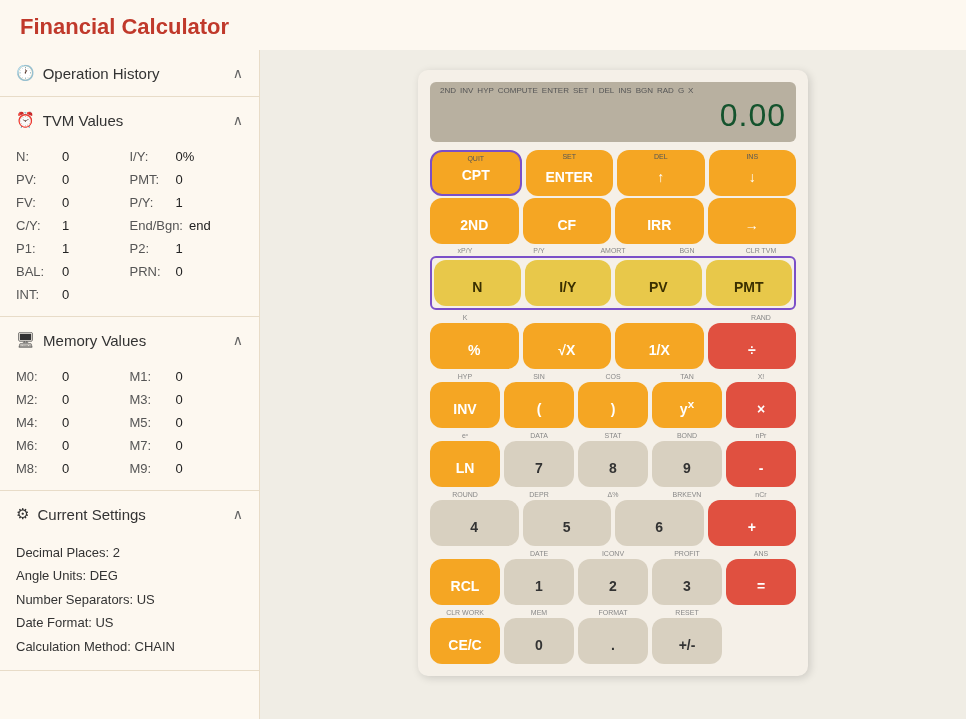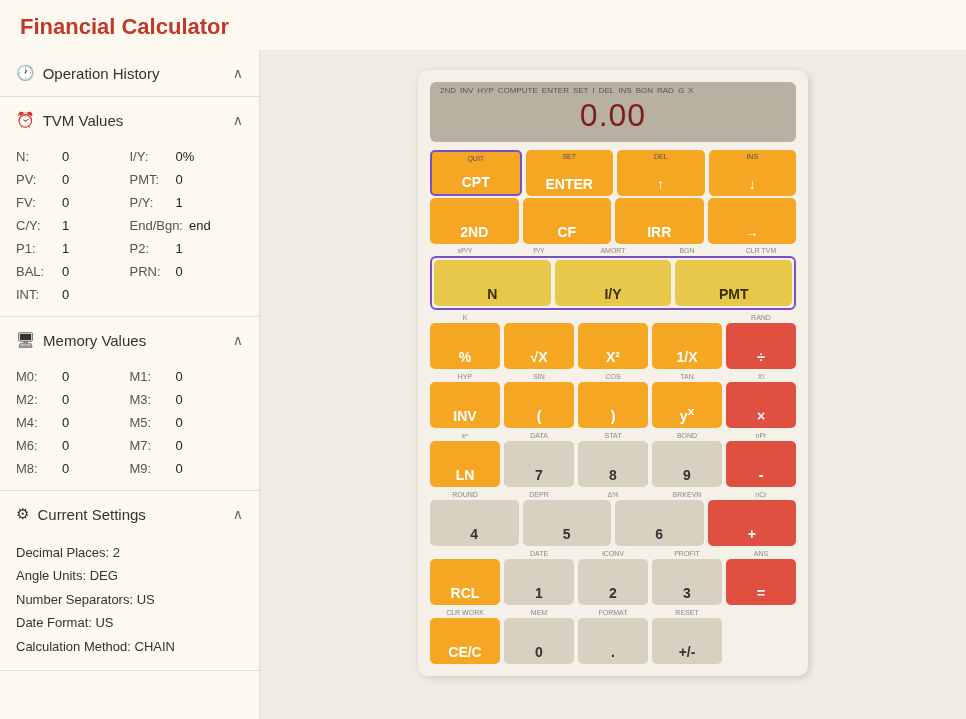--- a/index.html
+++ b/index.html
@@ -127,52 +127,52 @@
     .display-top-labels {
       display: flex;
       gap: 4px;
       font-size: 8px;
       color: #555;
       margin-bottom: 2px;
       flex-wrap: wrap;
     }
 
     .display-number {
-      text-align: center;
+      text-align: right;
       font-size: 32px;
-      color: #7f1d1d;
+      color: #14532d;
       font-weight: 300;
       letter-spacing: 1px;
     }
 
     
     .btn-grid {
       display: flex;
       flex-direction: column;
       gap: 2px;
     }
 
     .btn-row {
       display: flex;
       gap: 4px;
     }
 
     .calc-btn {
       flex: 1;
       border: none;
-      border-radius: 5px;
+      border-radius: 12px;
       cursor: pointer;
       font-weight: bold;
       font-size: 14px;
       position: relative;
       display: flex;
       flex-direction: column;
       align-items: center;
       justify-content: flex-end;
-      padding-bottom: 5px;
+      padding-bottom: 12px;
       min-height: 46px;
     }
 
     .calc-btn .btn-label {
       line-height: 1;
     }
 
     .calc-btn .btn-top-label {
       position: absolute;
       top: 3px;
@@ -425,43 +425,43 @@
         </div>
 
         <div class="btn-row" style="border: 2px solid #7b4fc8; border-radius: 6px; padding: 2px;">
           <button class="calc-btn btn-yellow">
             <span class="btn-label">N</span>
           </button>
           <button class="calc-btn btn-yellow">
             <span class="btn-label">I/Y</span>
           </button>
           <button class="calc-btn btn-yellow">
+            <span class="btn-label">PV</span>
+          </button>
+          <button class="calc-btn btn-yellow">
             <span class="btn-label">PMT</span>
           </button>
         </div>
 
         <div style="display:flex; gap:4px; padding: 2px 0 0 0;">
           <div style="flex:1; text-align:center; font-size:7px; color:#888;">K</div>
           <div style="flex:1; text-align:center; font-size:7px; color:#888;"></div>
           <div style="flex:1; text-align:center; font-size:7px; color:#888;"></div>
           <div style="flex:1; text-align:center; font-size:7px; color:#888;"></div>
           <div style="flex:1; text-align:center; font-size:7px; color:#888;">RAND</div>
         </div>
 
         <div class="btn-row">
           <button class="calc-btn btn-orange">
             <span class="btn-label">%</span>
           </button>
           <button class="calc-btn btn-orange">
             <span class="btn-label">√X</span>
           </button>
           <button class="calc-btn btn-orange">
-            <span class="btn-label">X²</span>
-          </button>
-          <button class="calc-btn btn-orange">
             <span class="btn-label">1/X</span>
           </button>
           <button class="calc-btn btn-red">
             <span class="btn-label">÷</span>
           </button>
         </div>
 
         <div style="display:flex; gap:4px; padding: 2px 0 0 0;">
           <div style="flex:1; text-align:center; font-size:7px; color:#888;">HYP</div>
           <div style="flex:1; text-align:center; font-size:7px; color:#888;">SIN</div>

